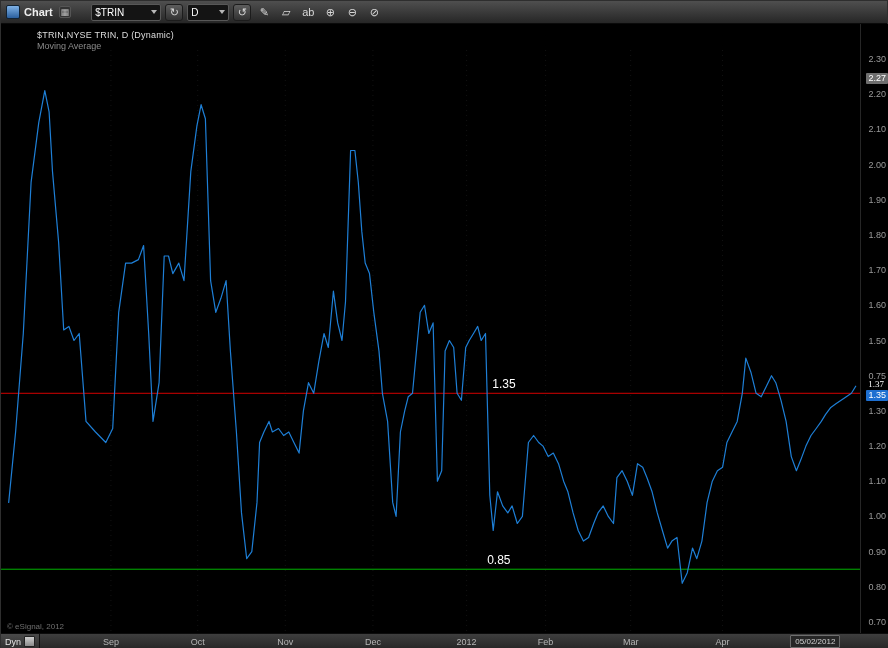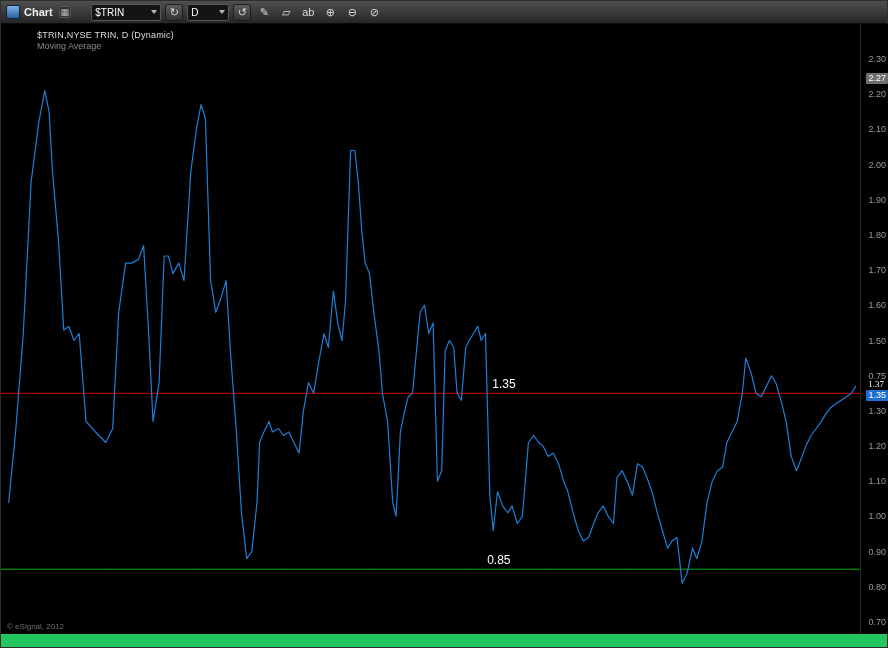--- a/index.html
+++ b/index.html
@@ -1,17 +1,17 @@
 <!DOCTYPE html>
 <html><head>
 <meta charset="utf-8">
 <style>
   html,body{margin:0;padding:0;background:#000;}
   body{width:888px;height:648px;overflow:hidden;font-family:"Liberation Sans",sans-serif;-webkit-font-smoothing:antialiased;}
-  .app{width:888px;height:648px;position:relative;background:#22c55e;border:1px solid #2e2e2e;box-sizing:border-box;}
+  .app{width:888px;height:648px;position:relative;background:#a16207;border:1px solid #2e2e2e;box-sizing:border-box;}
 
   
   .toolbar{height:22px;background:linear-gradient(#4f4f4f,#262626);border-bottom:1px solid #0a0a0a;
            display:flex;align-items:center;gap:4px;padding:0 5px;color:#ddd;font-size:11px;}
   .win-icon{width:12px;height:12px;background:linear-gradient(#7fb2e6,#2a5f9e);border:1px solid #123;border-radius:2px;
             display:inline-block;}
   .app-label{font-weight:bold;color:#eee;margin-right:2px;}
   .grid-badge{font-size:9px;color:#bbb;border:1px solid #555;background:#333;border-radius:2px;padding:0 1px;line-height:10px;cursor:pointer;}
   .combo{background:#141414;border:1px solid #585858;border-radius:2px;height:15px;display:inline-flex;
          align-items:center;justify-content:space-between;padding:0 3px;color:#fff;font-size:10px;cursor:pointer;}
@@ -137,14 +137,29 @@
         <div class="ytick" style="top: 488.438px;">1.00</div>
         <div class="ytick" style="top: 523.625px;">0.90</div>
         <div class="ytick" style="top: 558.812px;">0.80</div>
         <div class="ytick" style="top: 594px;">0.70</div>
         <div class="ymarker gray" style="top: 40.5562px;">2.27</div>
         <div class="ymarker plain" style="top: 355.484px; font-family: Liberation Serif, serif;">1.37</div>
         <div class="ymarker blue" style="top: 366.041px;">1.35</div>
       </div>
   </div>
 
+  <div class="xaxis" id="xaxis">
+    <div class="dyn-box">
+      <span>Dyn</span>
+      <span class="dyn-icon"></span>
+    </div>
+    <div class="date-badge" id="date-badge" style="left: 814.332px;">05/02/2012</div>
+  <div class="xtick" style="left: 109.952px;">Sep</div>
+      <div class="xtick" style="left: 196.711px;">Oct</div>
+      <div class="xtick" style="left: 284.329px;">Nov</div>
+      <div class="xtick" style="left: 371.947px;">Dec</div>
+      <div class="xtick" style="left: 465.578px;">2012</div>
+      <div class="xtick" style="left: 544.606px;">Feb</div>
+      <div class="xtick" style="left: 629.647px;">Mar</div>
+      <div class="xtick" style="left: 721.56px;">Apr</div>
+    </div>
 
 </div>
 
 </body></html>

